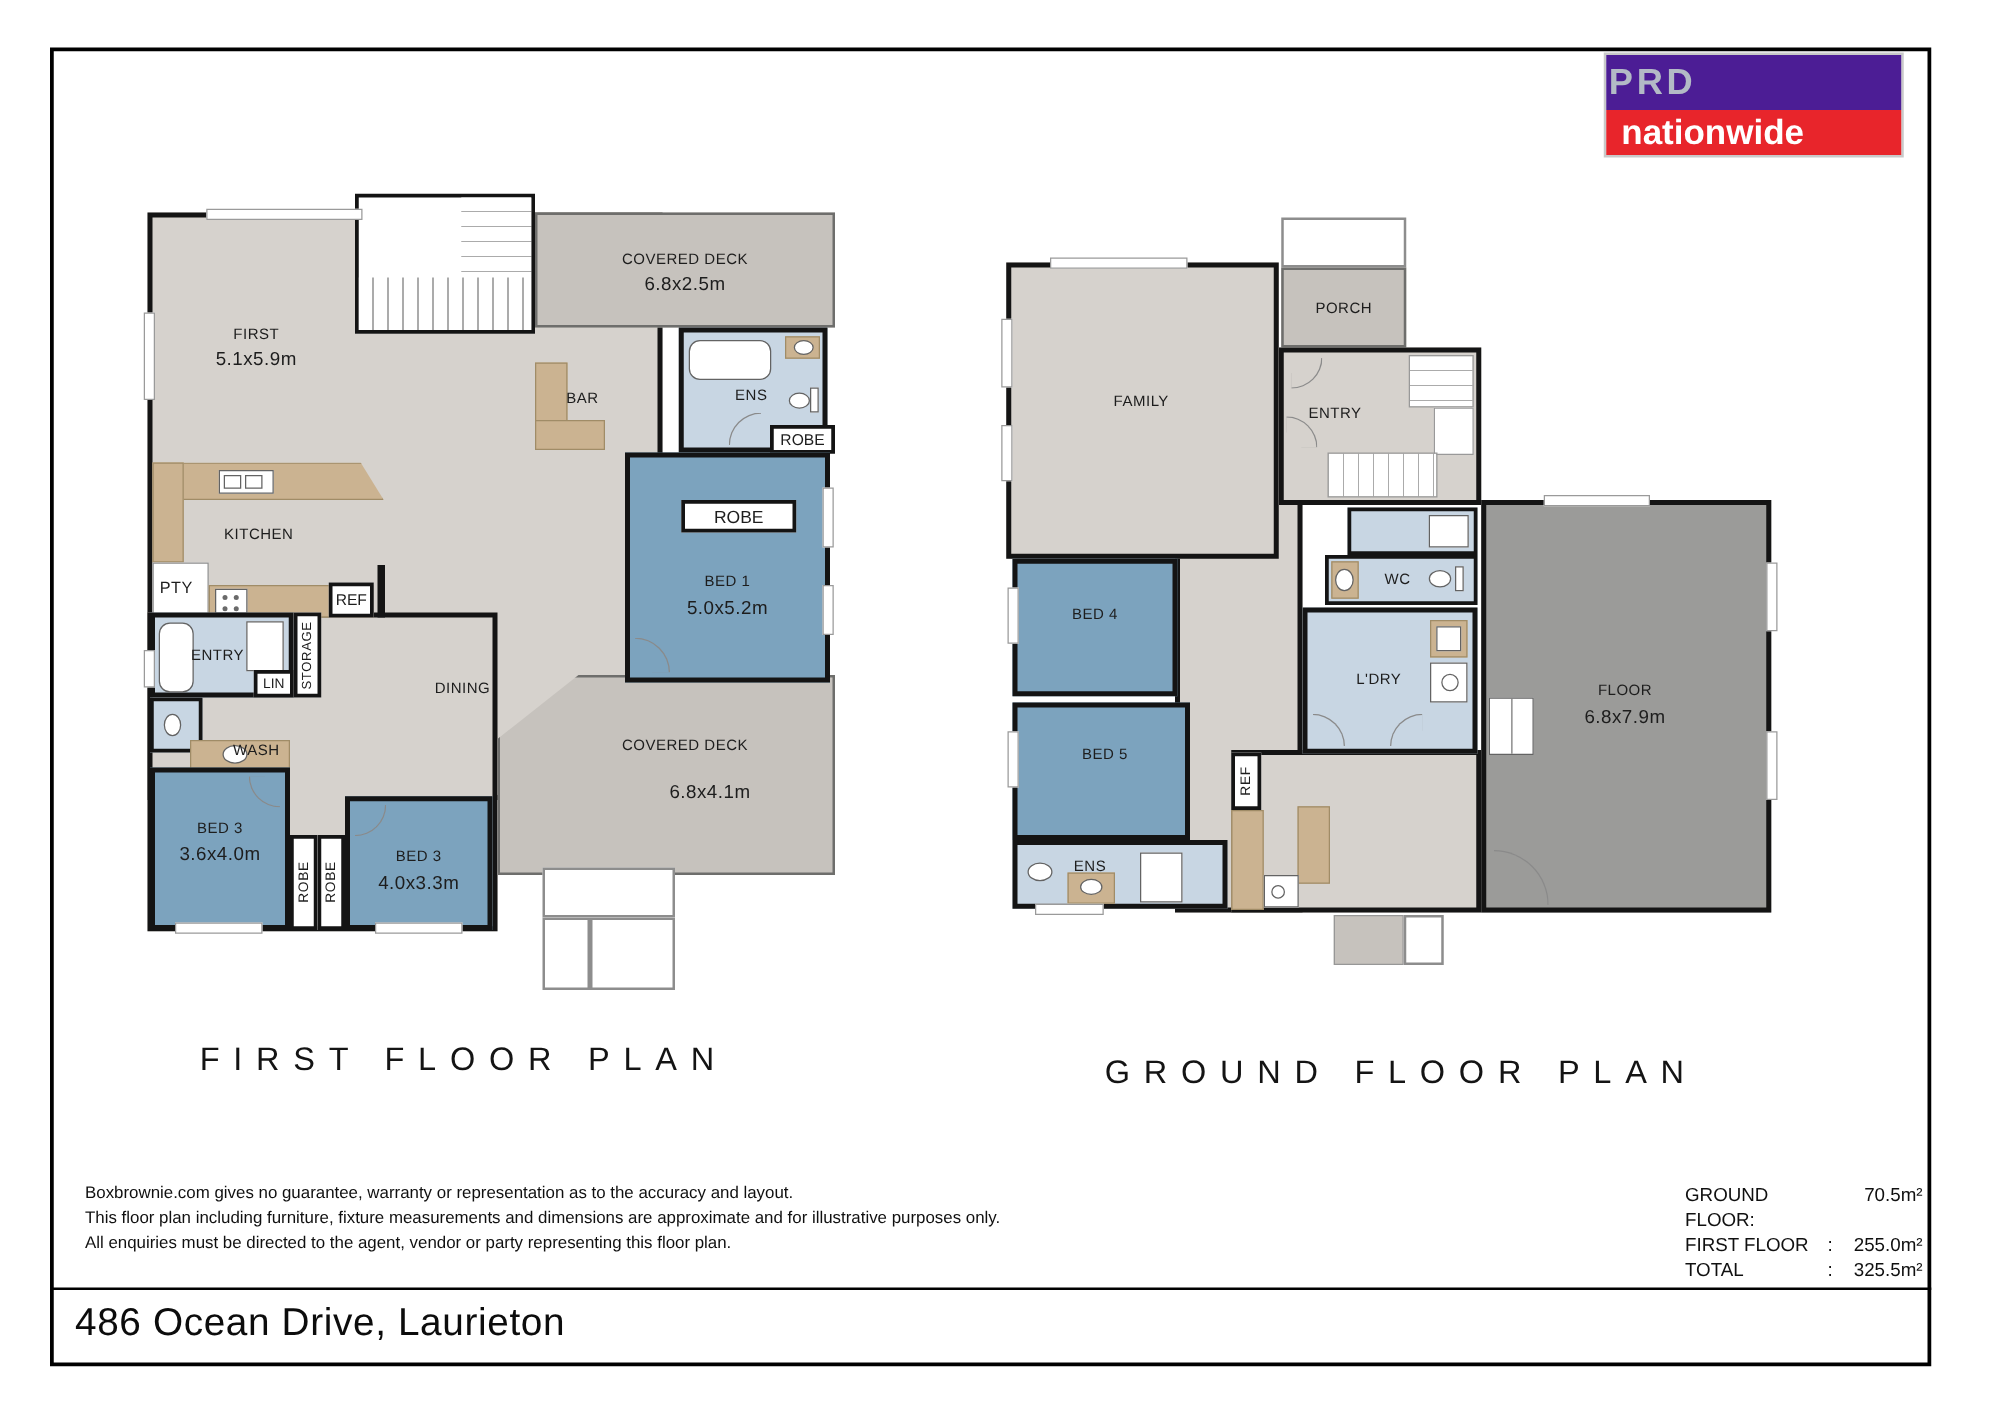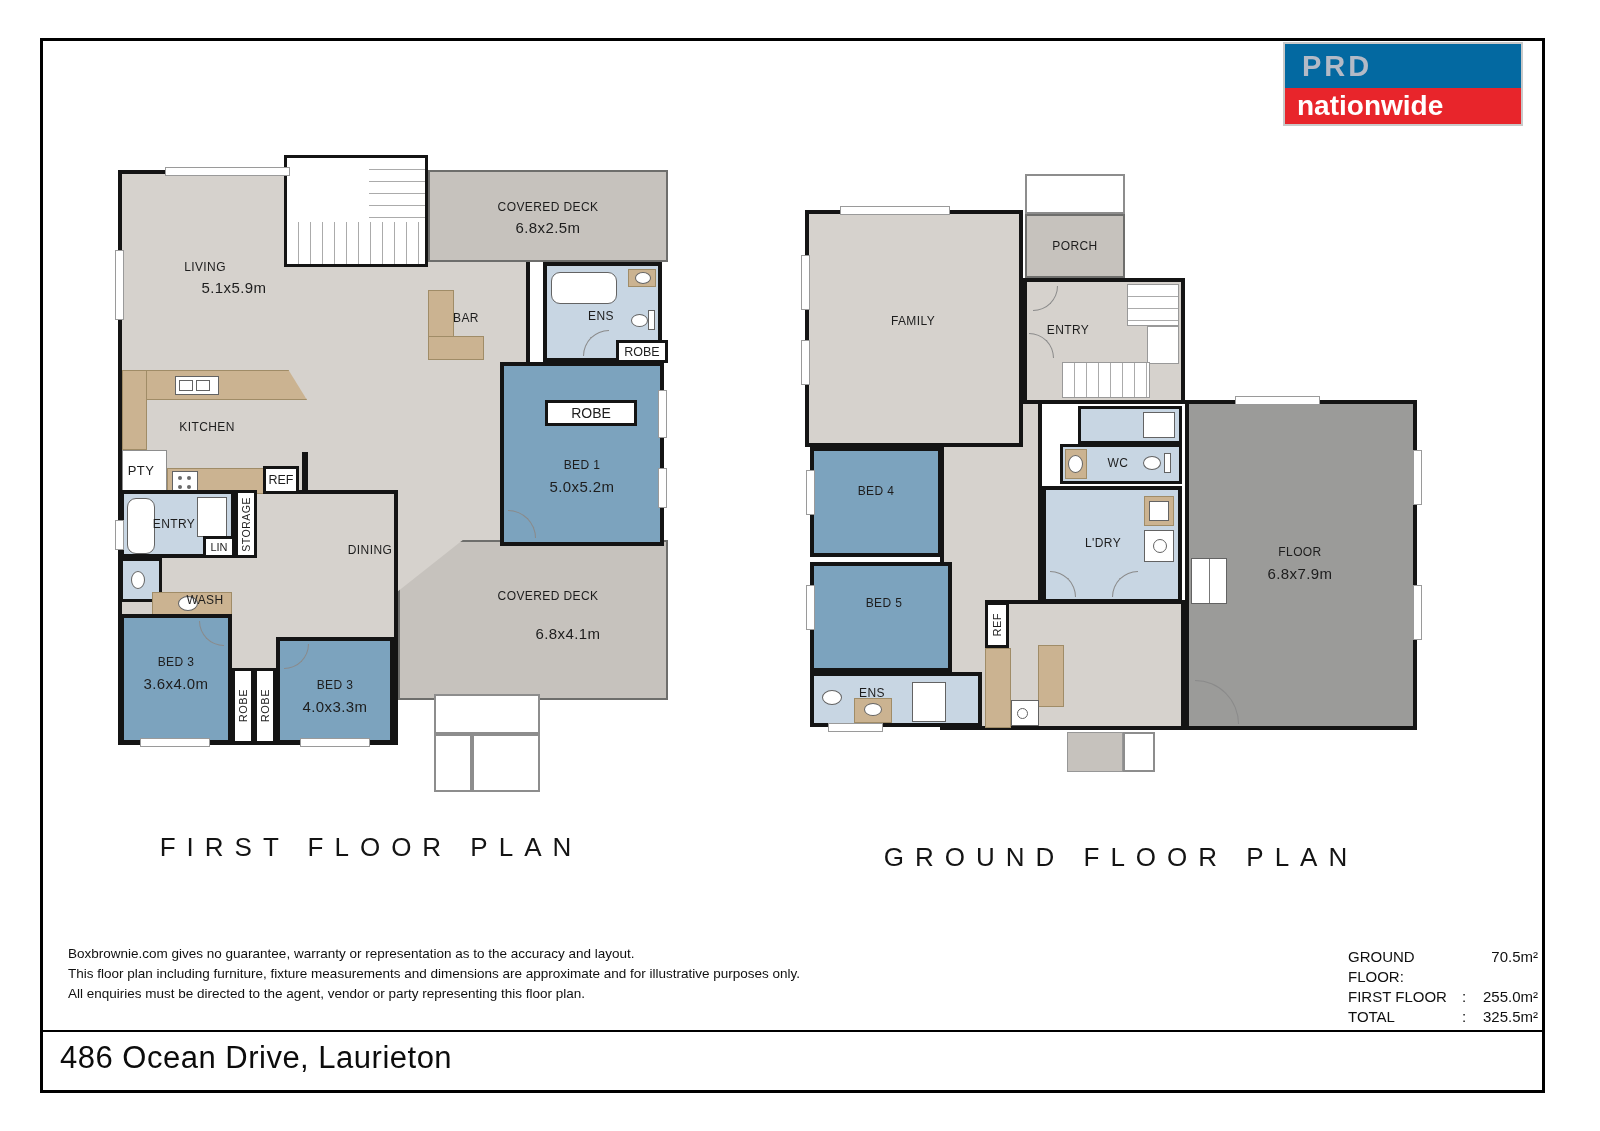--- a/index.html
+++ b/index.html
@@ -41,22 +41,22 @@
               color:#141414;white-space:nowrap;}
   .disclaimer{position:absolute;left:68px;top:944px;font-size:13.5px;line-height:20px;color:#101010;}
   .stats{position:absolute;left:1348px;top:947px;width:190px;font-size:15px;color:#101010;}
   .stats .row{display:flex;line-height:20px;}
   .stats .lab{flex:1;}
   .stats .sep{width:12px;}
   .stats .val{width:64px;text-align:right;}
   .address{position:absolute;left:60px;top:1040px;font-size:31px;color:#0c0c0c;letter-spacing:.5px;}
   
   .logo{position:absolute;left:1283px;top:42px;width:240px;height:84px;border:2px solid #c9c9c9;box-sizing:border-box;}
-  .logo-top{height:44px;background:#0369a1;color:#b3bac6;font-weight:bold;font-size:29px;
-            letter-spacing:3px;display:flex;align-items:center;padding-left:17px;box-sizing:border-box;}
+  .logo-top{height:44px;background:#4c1d95;color:#b3bac6;font-weight:bold;font-size:29px;
+            letter-spacing:3px;display:flex;align-items:center;padding-left:2px;box-sizing:border-box;}
   .logo-bottom{height:36px;background:#e8252b;color:#fff;font-weight:bold;font-size:28px;
                display:flex;align-items:center;padding-left:12px;box-sizing:border-box;}
 </style>
 </head>
 <body>
 
 <div class="page">
   <div class="frame"></div>
 
   <div class="logo">
@@ -149,22 +149,22 @@
     <div class="stairbox" style="left:472px;top:734px;width:68px;height:58px;"></div>
 
     <div class="win" style="left:165px;top:167px;width:125px;height:9px;"></div>
     <div class="win" style="left:115px;top:250px;width:9px;height:70px;"></div>
     <div class="win" style="left:115px;top:520px;width:9px;height:30px;"></div>
     <div class="win" style="left:140px;top:738px;width:70px;height:9px;"></div>
     <div class="win" style="left:300px;top:738px;width:70px;height:9px;"></div>
     <div class="win" style="left:658px;top:390px;width:9px;height:48px;"></div>
     <div class="win" style="left:658px;top:468px;width:9px;height:40px;"></div>
 
-    <div class="lbl" style="left:205px;top:268px;">LIVING</div>
-    <div class="lbl dim" style="left:205px;top:288px;margin-left:29px;">5.1x5.9m</div>
+    <div class="lbl" style="left:205px;top:268px;">FIRST</div>
+    <div class="lbl dim" style="left:205px;top:288px;">5.1x5.9m</div>
     <div class="lbl" style="left:548px;top:208px;">COVERED DECK</div>
     <div class="lbl dim" style="left:548px;top:228px;">6.8x2.5m</div>
     <div class="lbl" style="left:466px;top:319px;">BAR</div>
     <div class="lbl" style="left:601px;top:317px;">ENS</div>
     <div class="lbl" style="left:582px;top:466px;">BED 1</div>
     <div class="lbl dim" style="left:582px;top:487px;">5.0x5.2m</div>
     <div class="lbl" style="left:207px;top:428px;">KITCHEN</div>
     <div class="lbl sm" style="left:141px;top:471px;text-align:right;">PTY</div>
     <div class="lbl" style="left:174px;top:525px;">ENTRY</div>
     <div class="lbl" style="left:205px;top:601px;">WASH</div>

